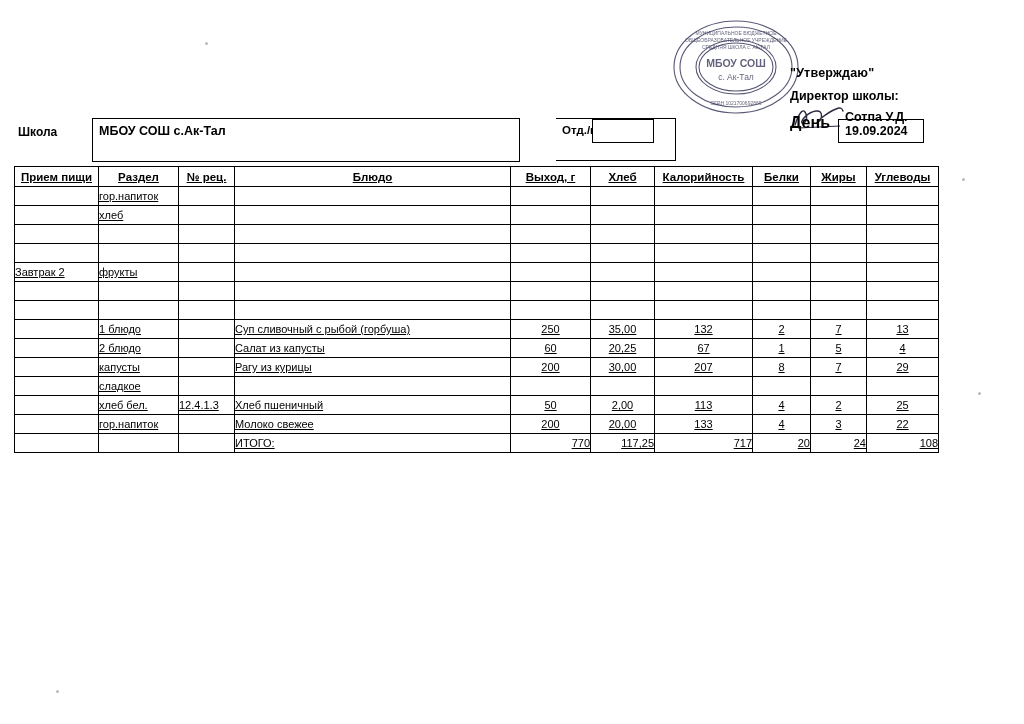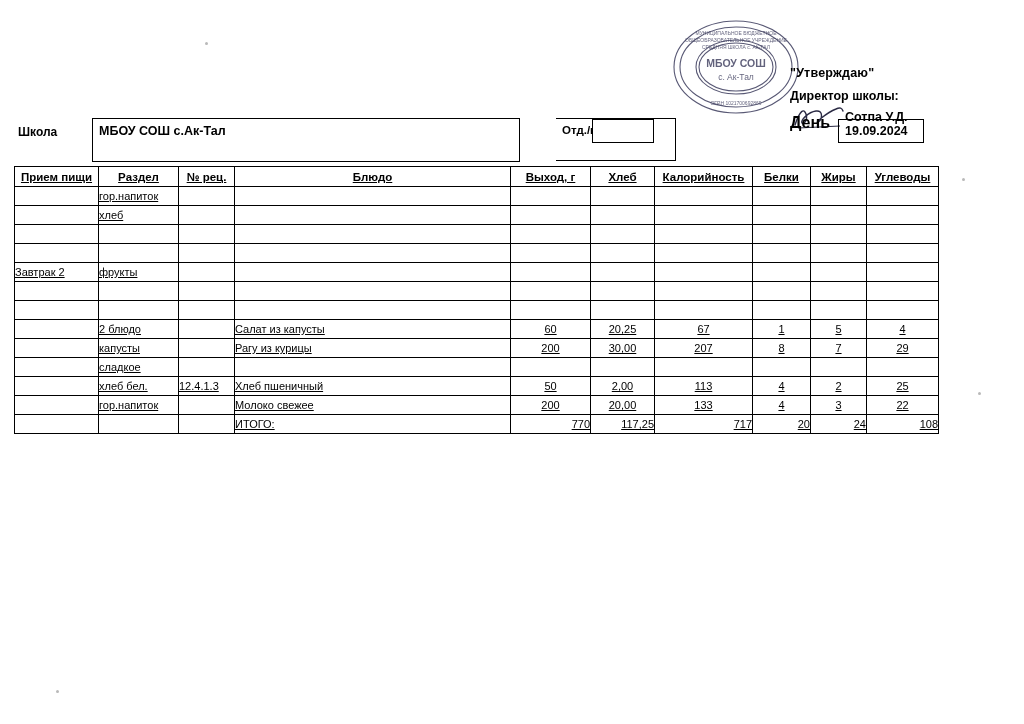--- a/index.html
+++ b/index.html
@@ -359,20 +359,32 @@
           <td class="tl"></td>
           <td class="tc"></td>
           <td class="tc"></td>
           <td class="tc"></td>
           <td class="tc"></td>
           <td class="tc"></td>
           <td class="tc"></td>
         </tr>
         <tr>
           <td class="tl"></td>
+          <td class="tl">1 блюдо</td>
+          <td class="tl"></td>
+          <td class="tl">Суп сливочный с рыбой (горбуша)</td>
+          <td class="tc">250</td>
+          <td class="tc">35,00</td>
+          <td class="tc">132</td>
+          <td class="tc">2</td>
+          <td class="tc">7</td>
+          <td class="tc">13</td>
+        </tr>
+        <tr>
+          <td class="tl"></td>
           <td class="tl">2 блюдо</td>
           <td class="tl"></td>
           <td class="tl">Салат из капусты</td>
           <td class="tc">60</td>
           <td class="tc">20,25</td>
           <td class="tc">67</td>
           <td class="tc">1</td>
           <td class="tc">5</td>
           <td class="tc">4</td>
         </tr>

